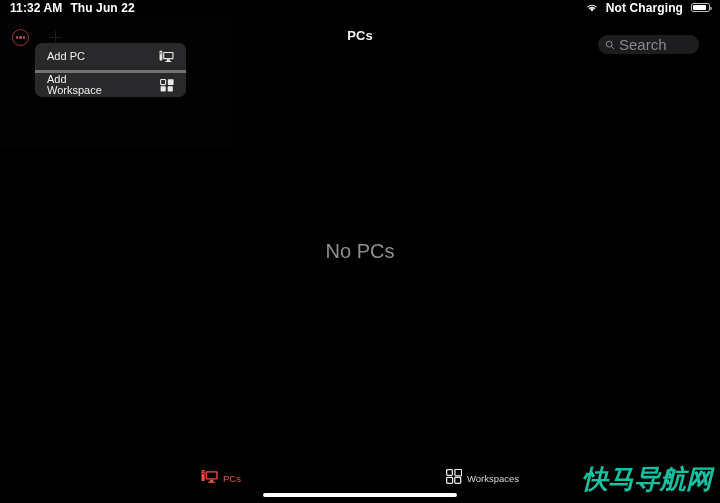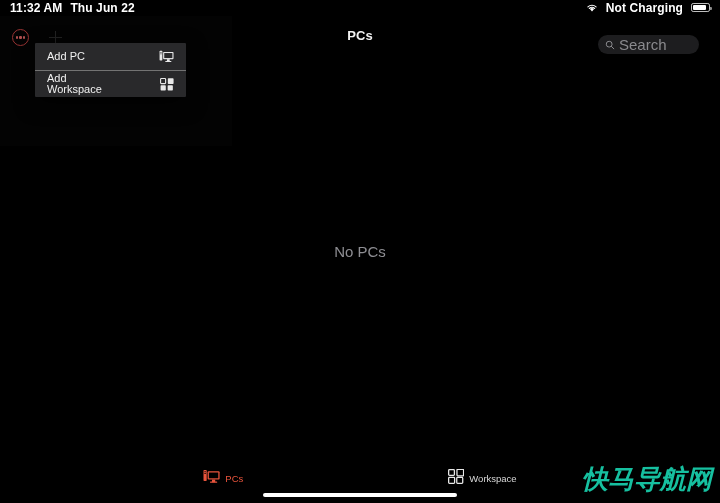--- a/index.html
+++ b/index.html
@@ -157,49 +157,49 @@
     z-index: 20;
   }
 
   
   .popup-menu {
     position: absolute;
     left: 35px;
     top: 43px;
     width: 151px;
     background: #29292b;
-    border-radius: 1px;
+    border-radius: 7px;
     overflow: hidden;
     z-index: 60;
     box-shadow: 0 6px 20px rgba(0,0,0,0.7);
   }
   .menu-item {
     height: 27px;
     display: flex;
     align-items: center;
     justify-content: space-between;
     padding: 0 12px 0 12px;
     color: #f0f0f0;
     font-size: 11px;
   }
-  .menu-item + .menu-item { border-top: 1px solid #737373; gap: 44px; }
+  .menu-item + .menu-item { border-top: 3px solid #737373; gap: 44px; }
   .menu-label { line-height: 1; }
   .menu-icon { display: flex; align-items: center; }
 
   
   .empty-state {
     position: absolute;
     top: 0; left: 0;
     width: 720px;
     height: 503px;
     display: flex;
     align-items: center;
     justify-content: center;
     color: #8e8e93;
-    font-size: 15px;
+    font-size: 20px;
     z-index: 10;
   }
 
   
   .tab-bar {
     position: absolute;
     bottom: 0; left: 0;
     width: 720px;
     height: 40px;
     display: flex;
@@ -348,21 +348,21 @@
 
     <div class="tab-item inactive">
       <span>
         <svg width="16" height="15" viewBox="0 0 15 14">
           <rect x="0.6" y="0.6" width="5.4" height="5.4" rx="0.8" fill="none" stroke="#e8e8e8" stroke-width="1.2"></rect>
           <rect x="8.4" y="0.2" width="6.2" height="6.2" rx="0.8" fill="none" stroke="#e8e8e8" stroke-width="1.2"></rect>
           <rect x="0.6" y="7.8" width="5.6" height="5.6" rx="0.8" fill="none" stroke="#e8e8e8" stroke-width="1.2"></rect>
           <rect x="8.2" y="7.8" width="5.6" height="5.6" rx="0.8" fill="none" stroke="#e8e8e8" stroke-width="1.2"></rect>
         </svg>
       </span>
-      <span class="tab-label">Workspace</span>
+      <span class="tab-label">Workspaces</span>
     </div>
   </div>
 
   <div class="watermark">快马导航网</div>
 
   <div class="home-indicator"></div>
 
 </div>
 
 </body></html>

